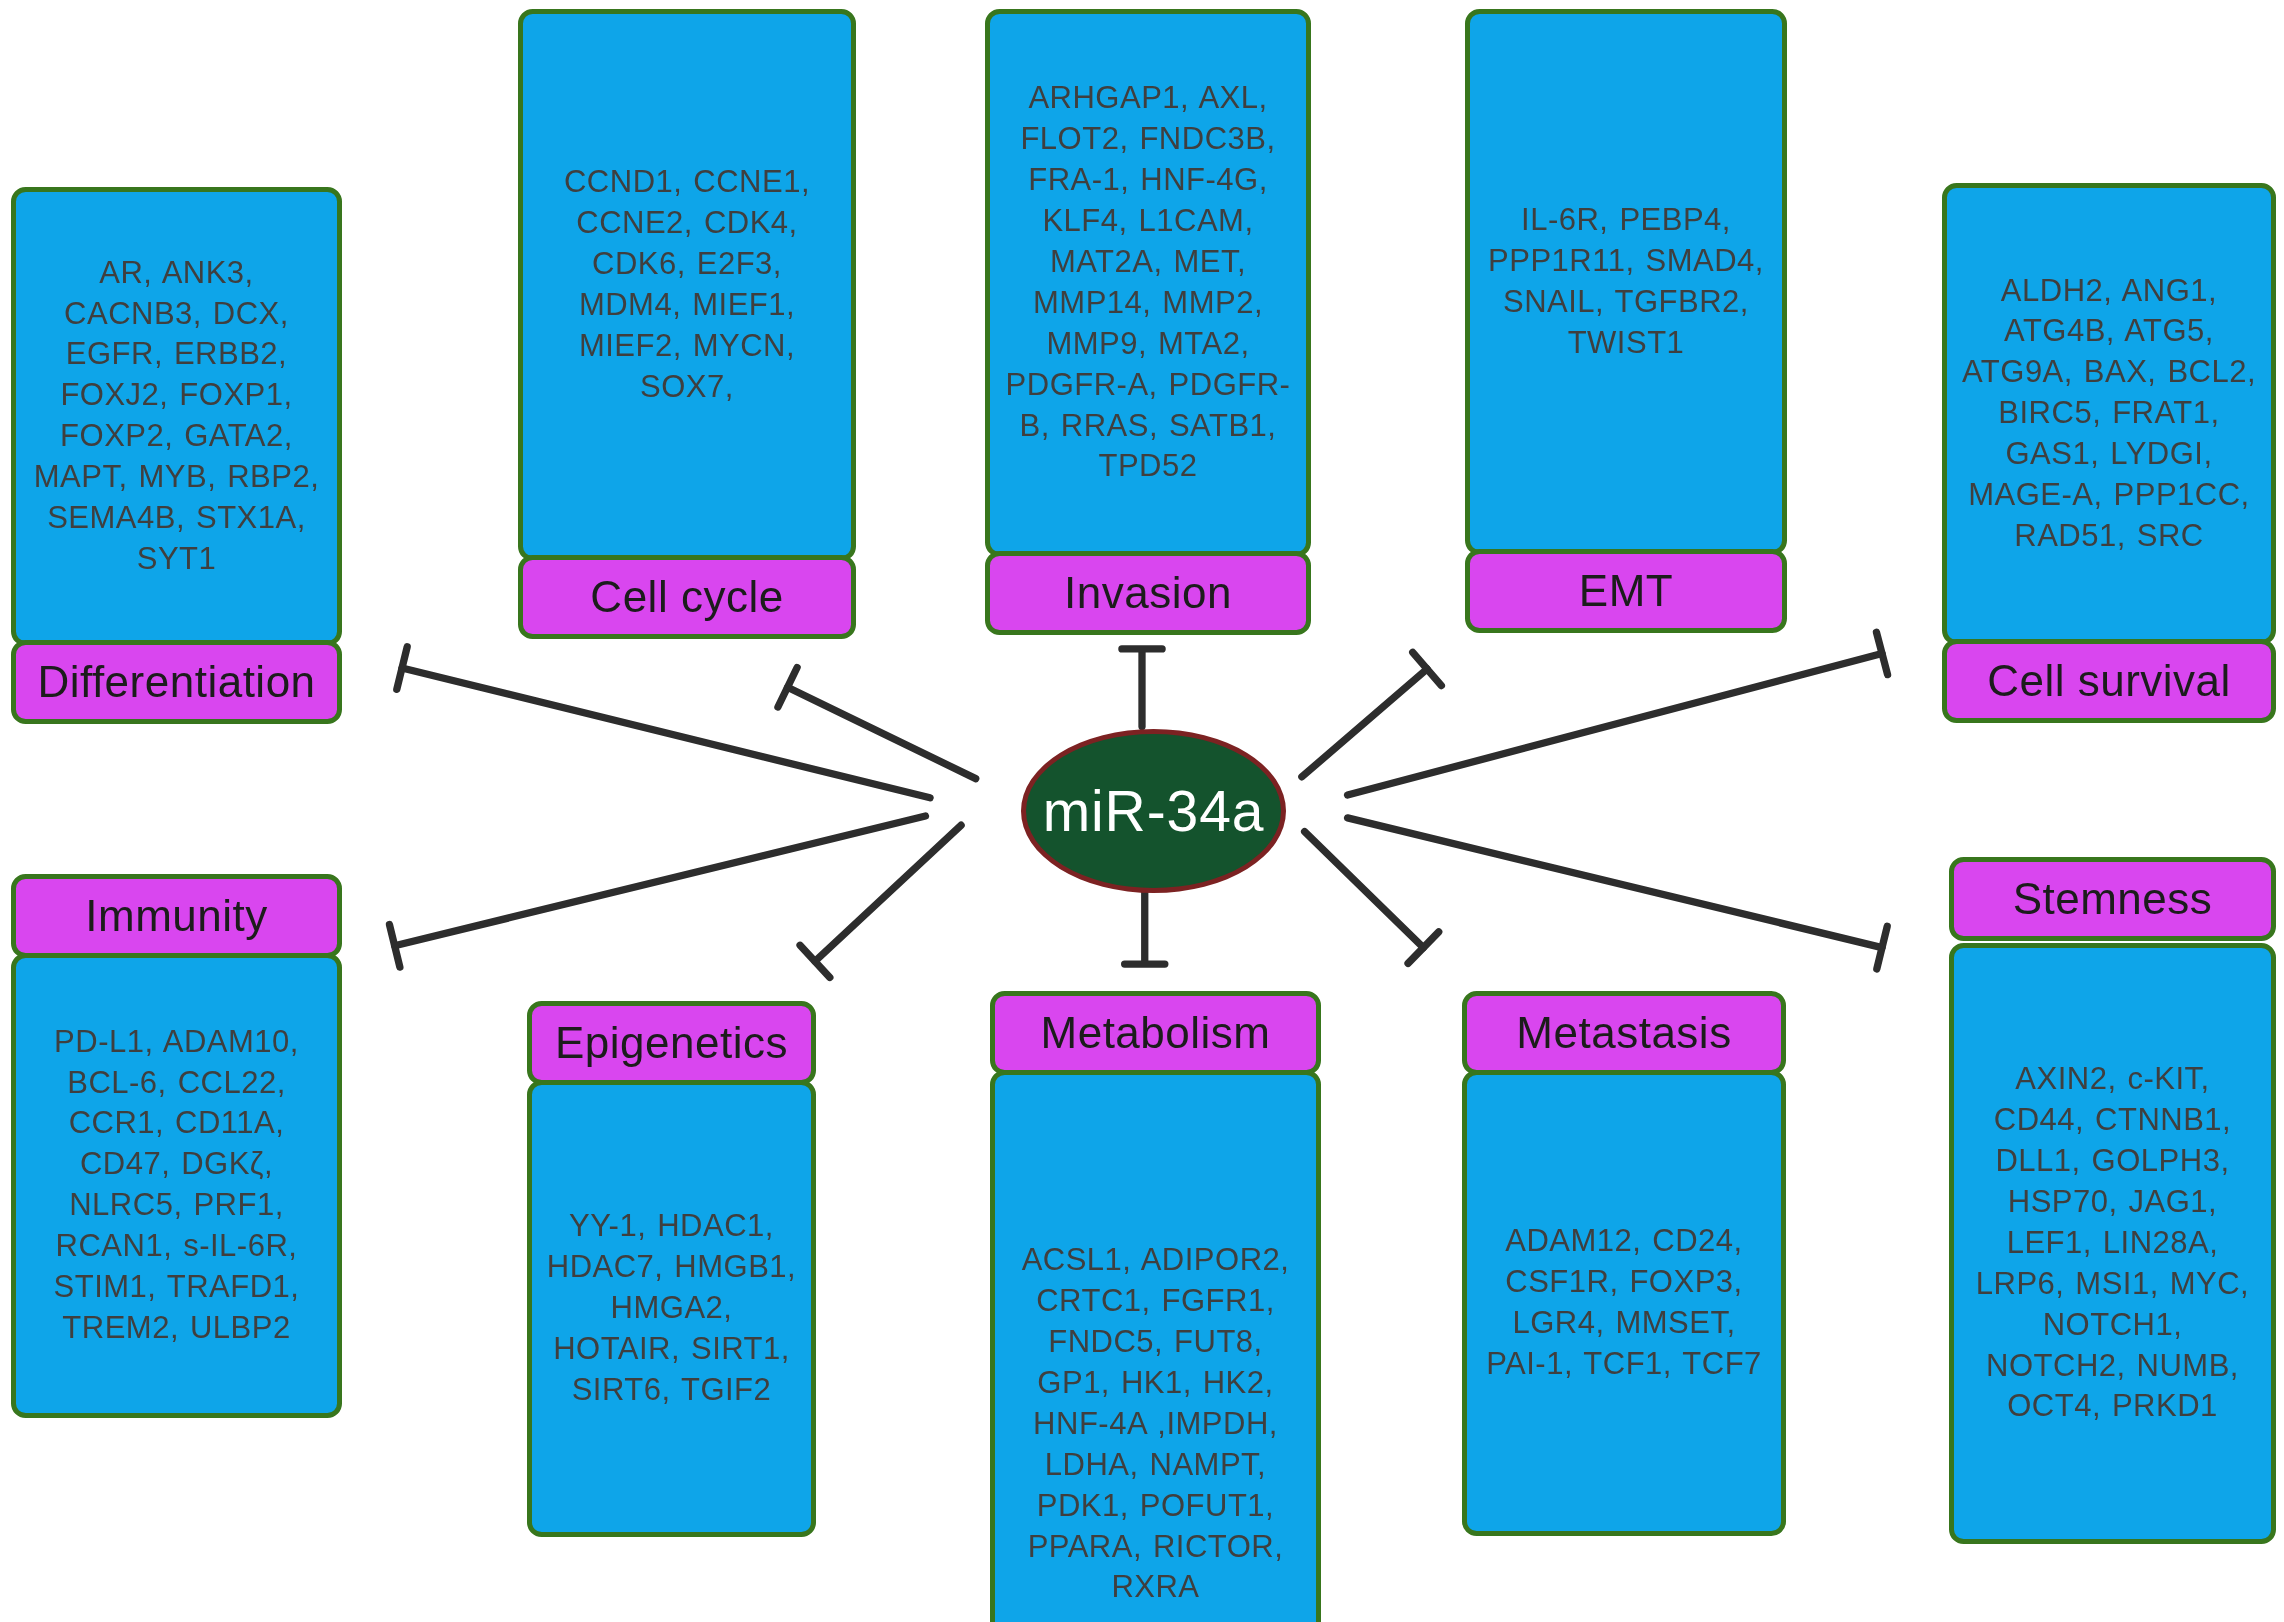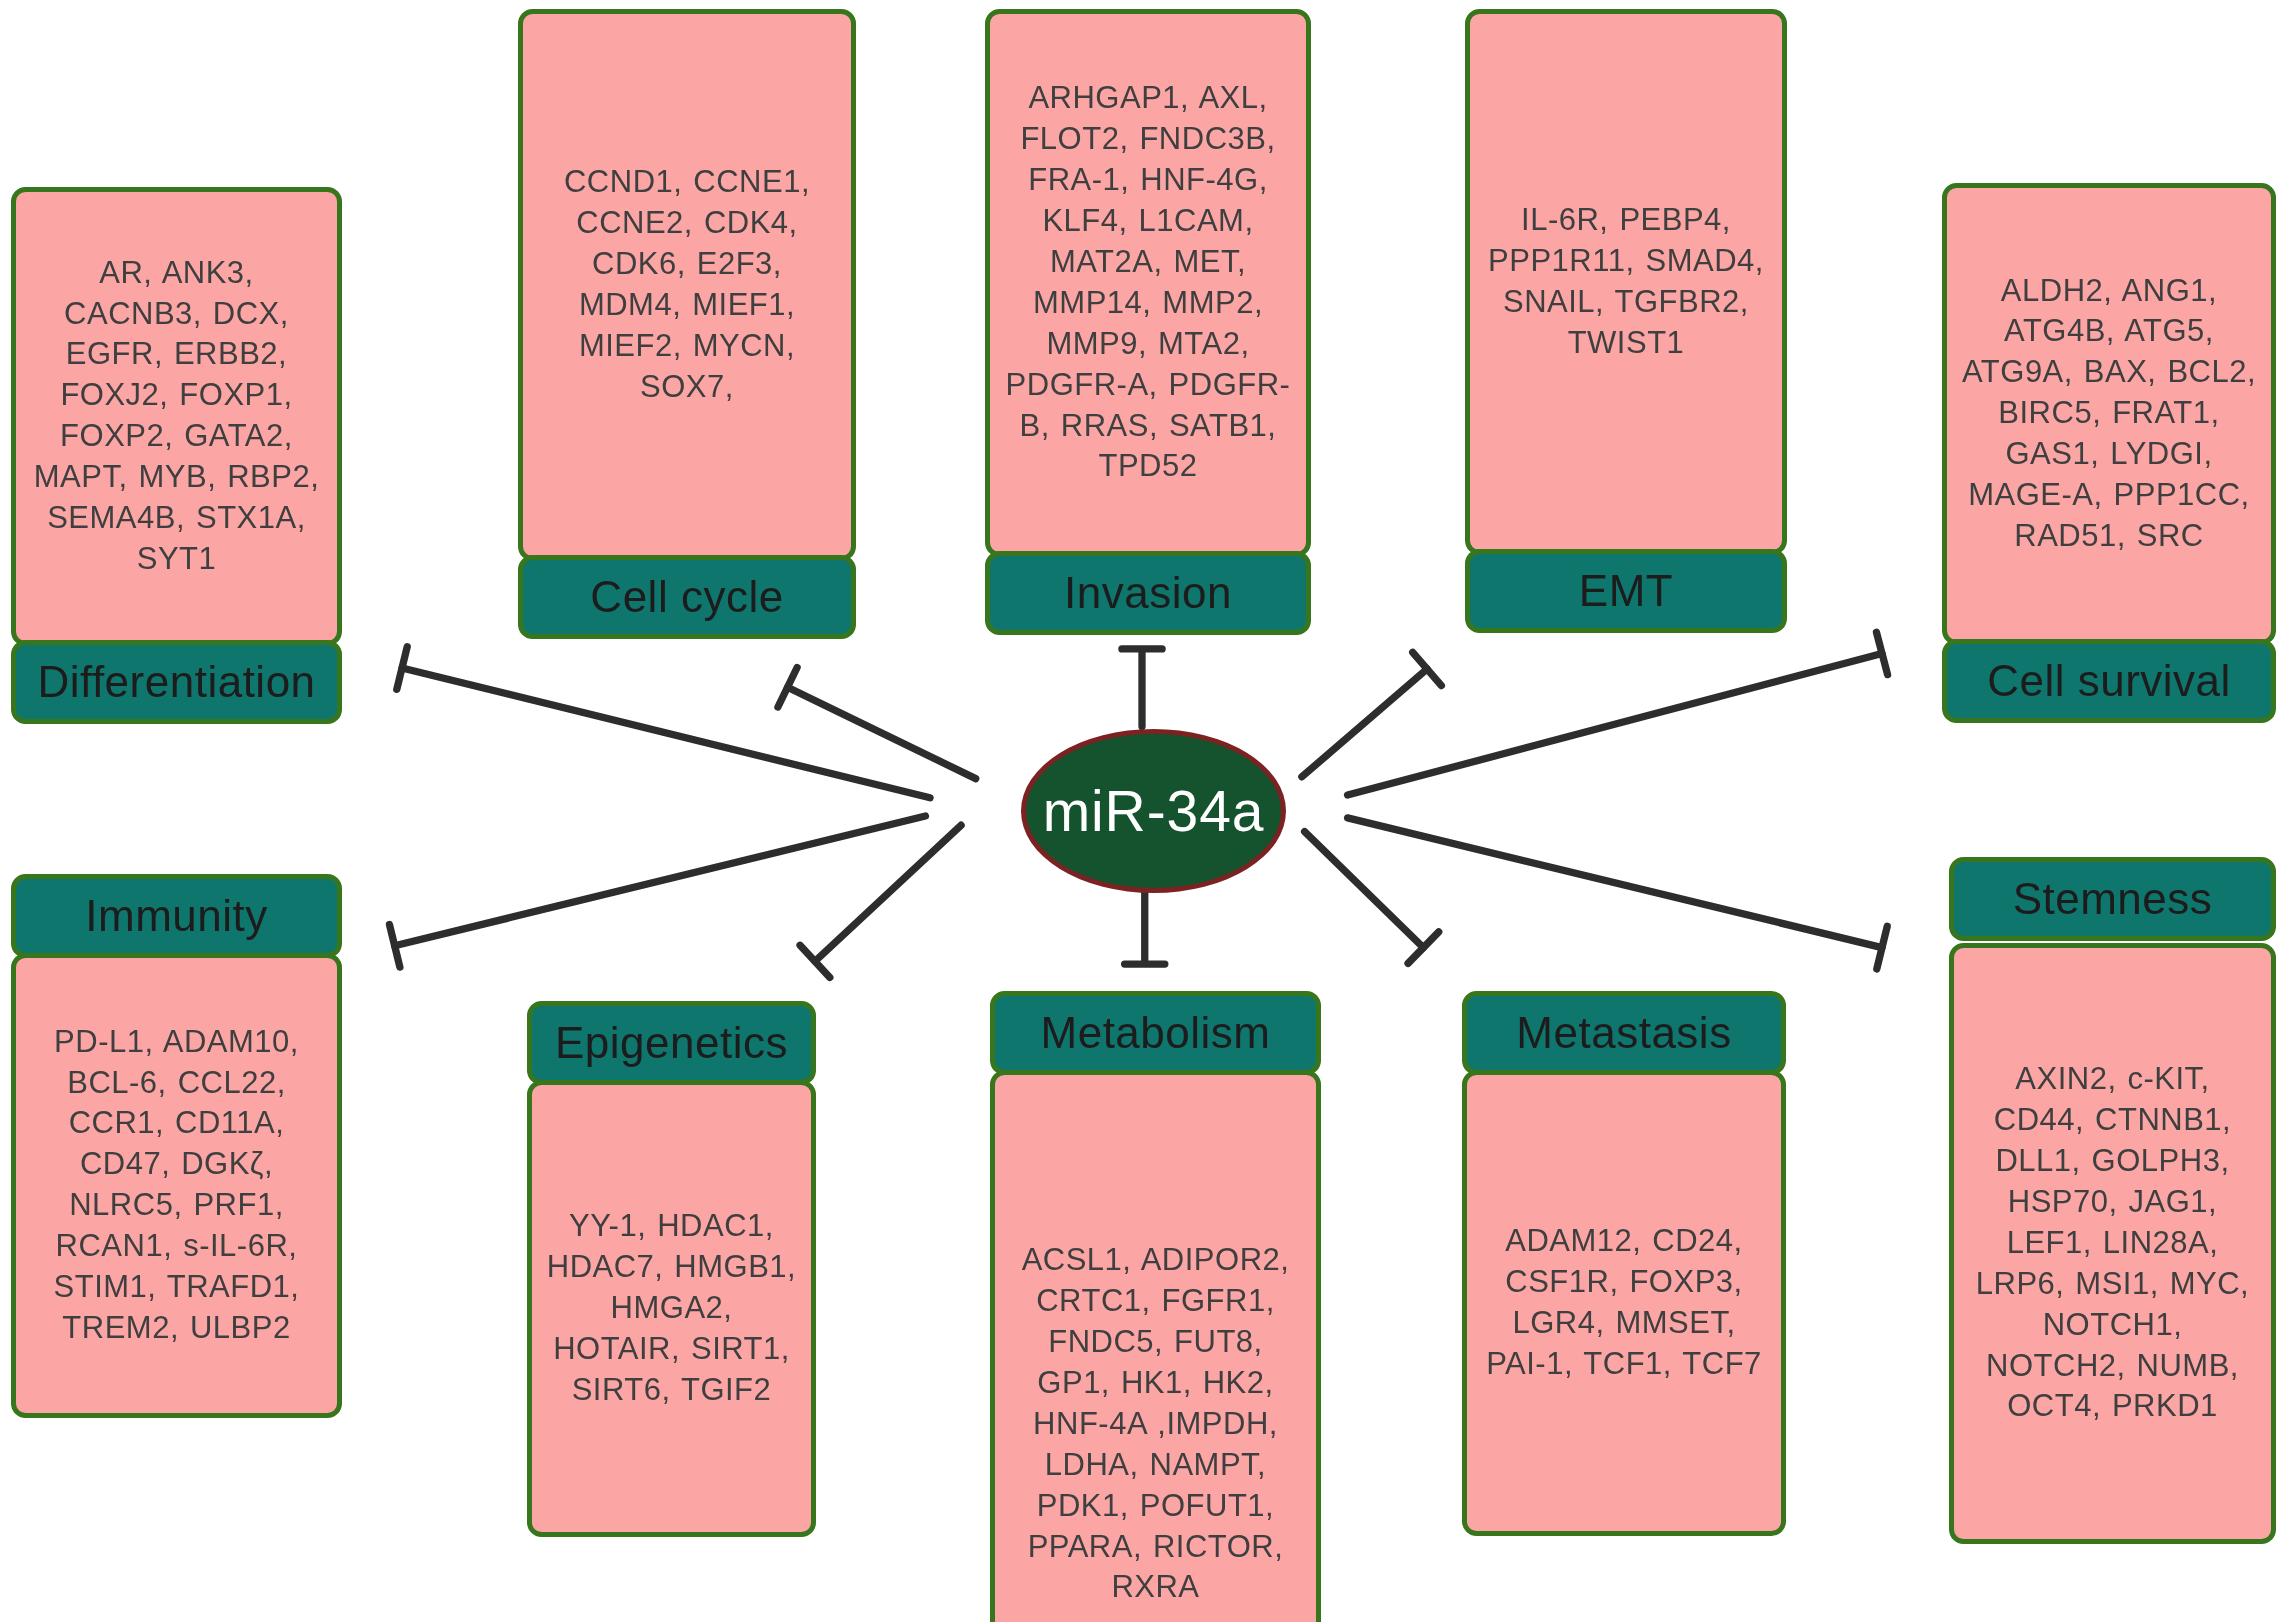--- a/index.html
+++ b/index.html
@@ -8,39 +8,39 @@
     width:2284px;height:1623px;
     background:#ffffff;
     font-family:"Liberation Sans", sans-serif;
     overflow:hidden;
   }
   .box{position:absolute;display:flex;flex-direction:column;}
   .panel{
     box-sizing:border-box;
     border:5.5px solid #38761d;
     border-radius:14.6px;
-    background:#fca5a5;
+    background:#0ea5e9;
   }
   .genes-panel{
     flex:1 1 auto;
     display:flex;align-items:center;justify-content:center;
     padding:12.8px 14.6px;
   }
   .gene-text{
     color:#3f3f3f;
     font-size:31px;
     line-height:1.32;
     letter-spacing:0.5px;
     text-align:center;
     word-spacing:1.8px;
   }
   .strip-panel{
     flex:0 0 auto;
     height:84px;
-    background:#0f766e;
+    background:#d946ef;
     display:flex;align-items:center;justify-content:center;
   }
   .strip-label{
     color:#1c1c1c;
     font-size:44px;
     letter-spacing:0.5px;
     white-space:nowrap;
   }
   
   .label-bottom .strip-panel{margin-top:-5.5px;}

